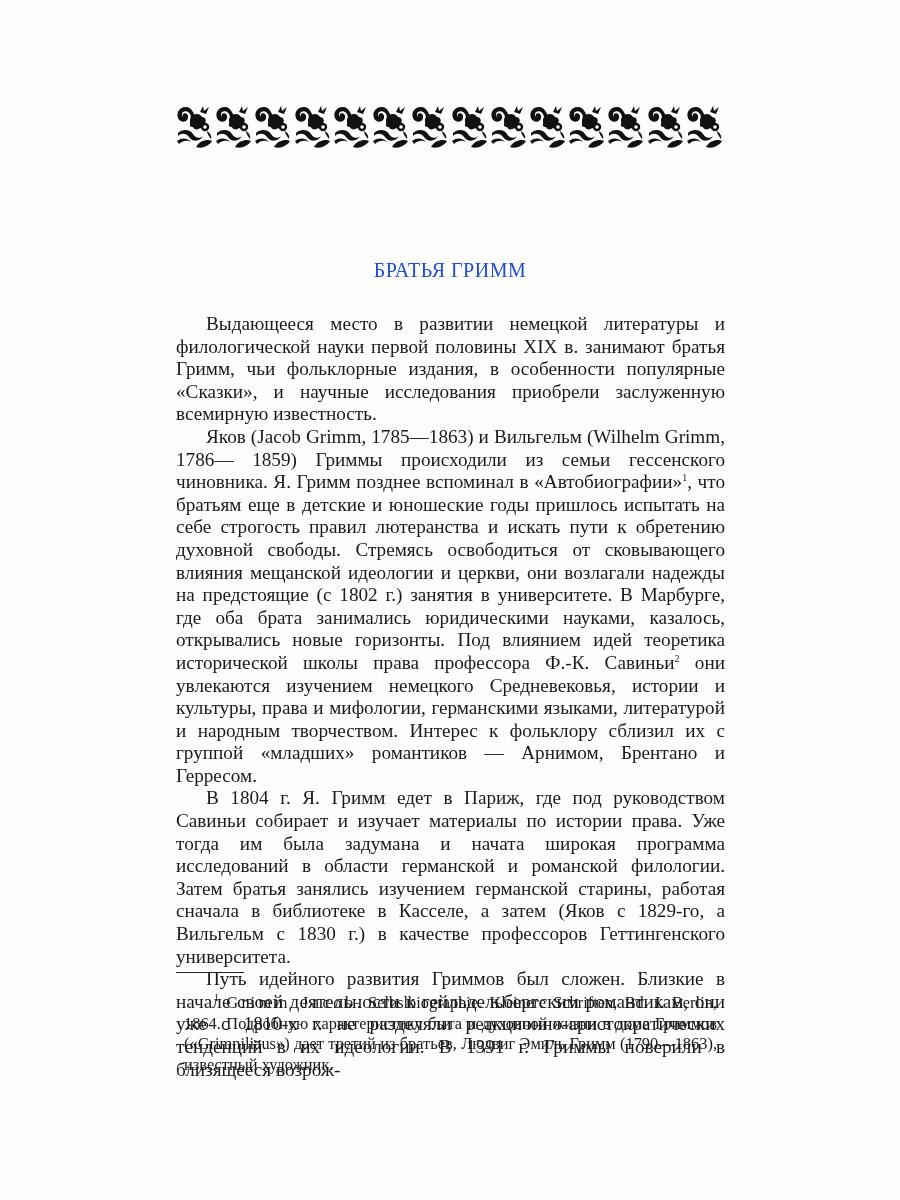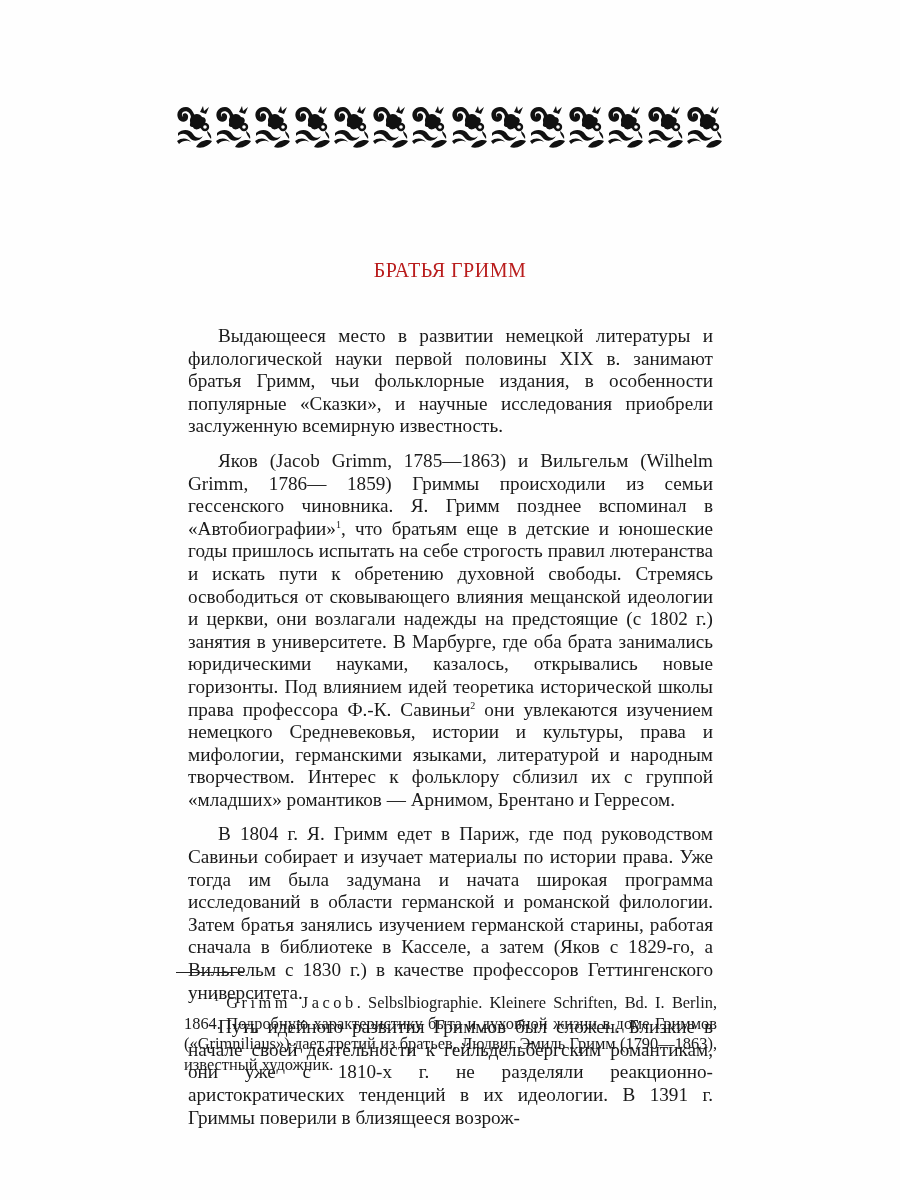--- a/index.html
+++ b/index.html
@@ -36,33 +36,33 @@
     display: block;
   }
   .title {
     position: absolute;
     left: 0;
     width: 900px;
     top: 259px;
     text-align: center;
     font-size: 20px;
     letter-spacing: 0.5px;
-    color: #b91c1c;
+    color: #1d4ed8;
   }
   .body-text {
     position: absolute;
     left: 176px;
     top: 313px;
     width: 549px;
     font-size: 19.2px;
     line-height: 22.6px;
     text-align: justify;
   }
   .body-text p {
-    margin: 12px;
+    margin: 0;
     text-indent: 30px;
     text-align: justify;
     hyphens: manual;
   }
   sup {
     font-size: 10px;
     line-height: 0;
     vertical-align: 7px;
   }
   .fn-rule {

